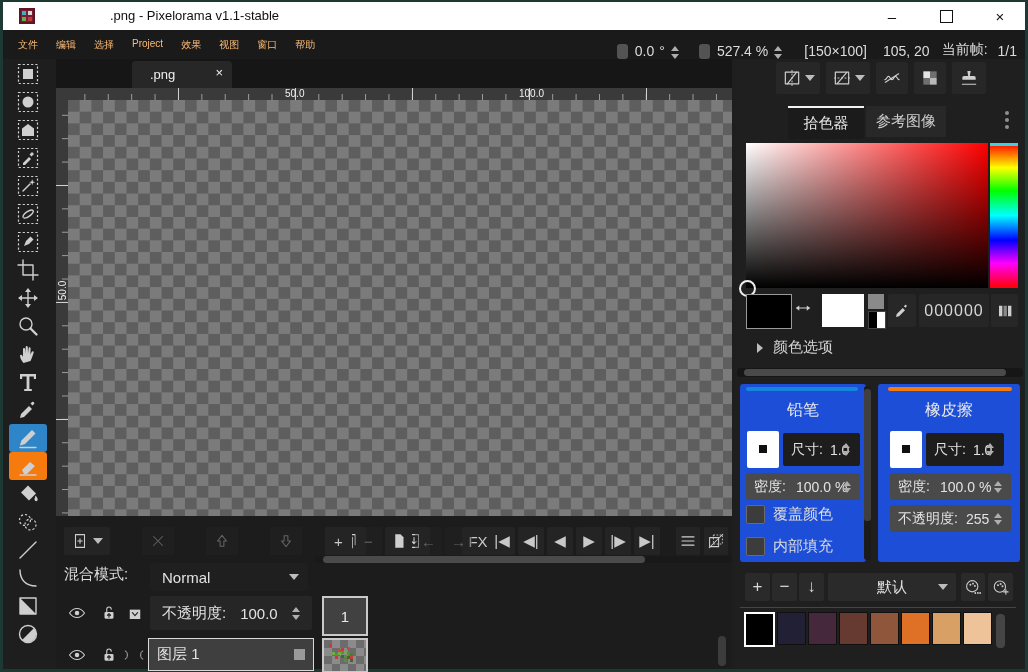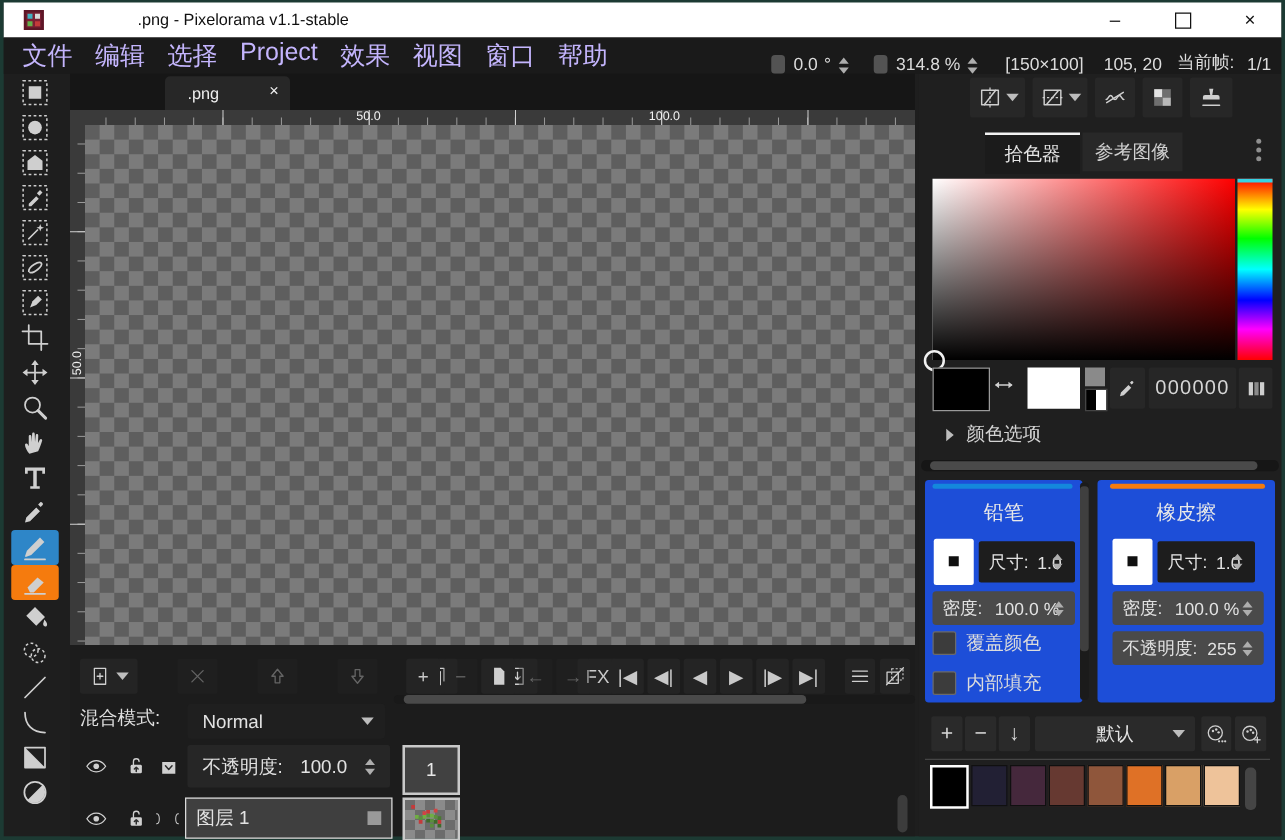--- a/index.html
+++ b/index.html
@@ -10,21 +10,21 @@
   
   .titlebar{left:3px;top:2px;width:1022px;height:28px;background:#ffffff;color:#111;display:flex;align-items:center;}
   .appicon{position:absolute;left:16px;top:6px;width:16px;height:16px;background:#7a1f33;box-shadow:inset 0 0 0 2px #5c1626;}
   .appicon i{position:absolute;left:3px;top:3px;width:4px;height:4px;background:#3fb0c0;box-shadow:6px 0 0 #d8d8d8,0 6px 0 #63b04a,6px 6px 0 #c23a3a;}
   .wtitle{position:absolute;left:107px;top:6px;font-size:13px;color:#101010;}
   .wbtns{position:absolute;right:10px;top:0;height:28px;display:flex;align-items:center;gap:24px;}
   .wb{width:30px;height:24px;display:flex;align-items:center;justify-content:center;font-size:15px;color:#111;cursor:default;}
   .maxico{width:11px;height:11px;border:1.4px solid #111;}
   
   .menubar{left:3px;top:30px;width:1022px;height:29px;background:#1a1a1a;display:flex;align-items:center;}
-  .menu-item{font-size:20px;color:#c4b5fd;padding:0 9px;}
+  .menu-item{font-size:10px;color:#fdba74;padding:0 9px;}
   .mstatus{position:absolute;right:8px;top:0;height:29px;display:flex;align-items:flex-end;font-size:14px;color:#dcdcdc;}
   .grab{width:11px;height:15px;background:#535353;border-radius:3px;margin-right:7px;}
   .spin{display:inline-flex;flex-direction:column;gap:3px;margin:0 6px;}
   .tu{width:0;height:0;border-left:4px solid transparent;border-right:4px solid transparent;border-bottom:5px solid #aeaeae;}
   .td{width:0;height:0;border-left:4px solid transparent;border-right:4px solid transparent;border-top:5px solid #aeaeae;}
   .tdn{width:0;height:0;border-left:5px solid transparent;border-right:5px solid transparent;border-top:6px solid #bdbdbd;}
   
   .toolcol{left:6px;top:60px;width:44px;display:flex;flex-direction:column;align-items:center;}
   .tool{width:38px;height:28px;display:flex;align-items:center;justify-content:center;border-radius:3px;}
   
@@ -157,21 +157,21 @@
     <div class="mstatus">
       <span class="grab"></span>
       <span>0.0</span>
       <span style="margin-left:5px;">°</span>
       <span class="spin">
           <i class="tu"></i>
           <i class="td"></i>
         </span>
       <span style="width:14px;"></span>
       <span class="grab"></span>
-      <span>314.8 %</span>
+      <span>527.4 %</span>
       <span class="spin">
           <i class="tu"></i>
           <i class="td"></i>
         </span>
       <span style="width:16px;"></span>
       <span>[150×100]</span>
       <span style="width:16px;"></span>
       <span>105, 20</span>
       <span style="width:12px;"></span>
       <span>当前帧:</span>

